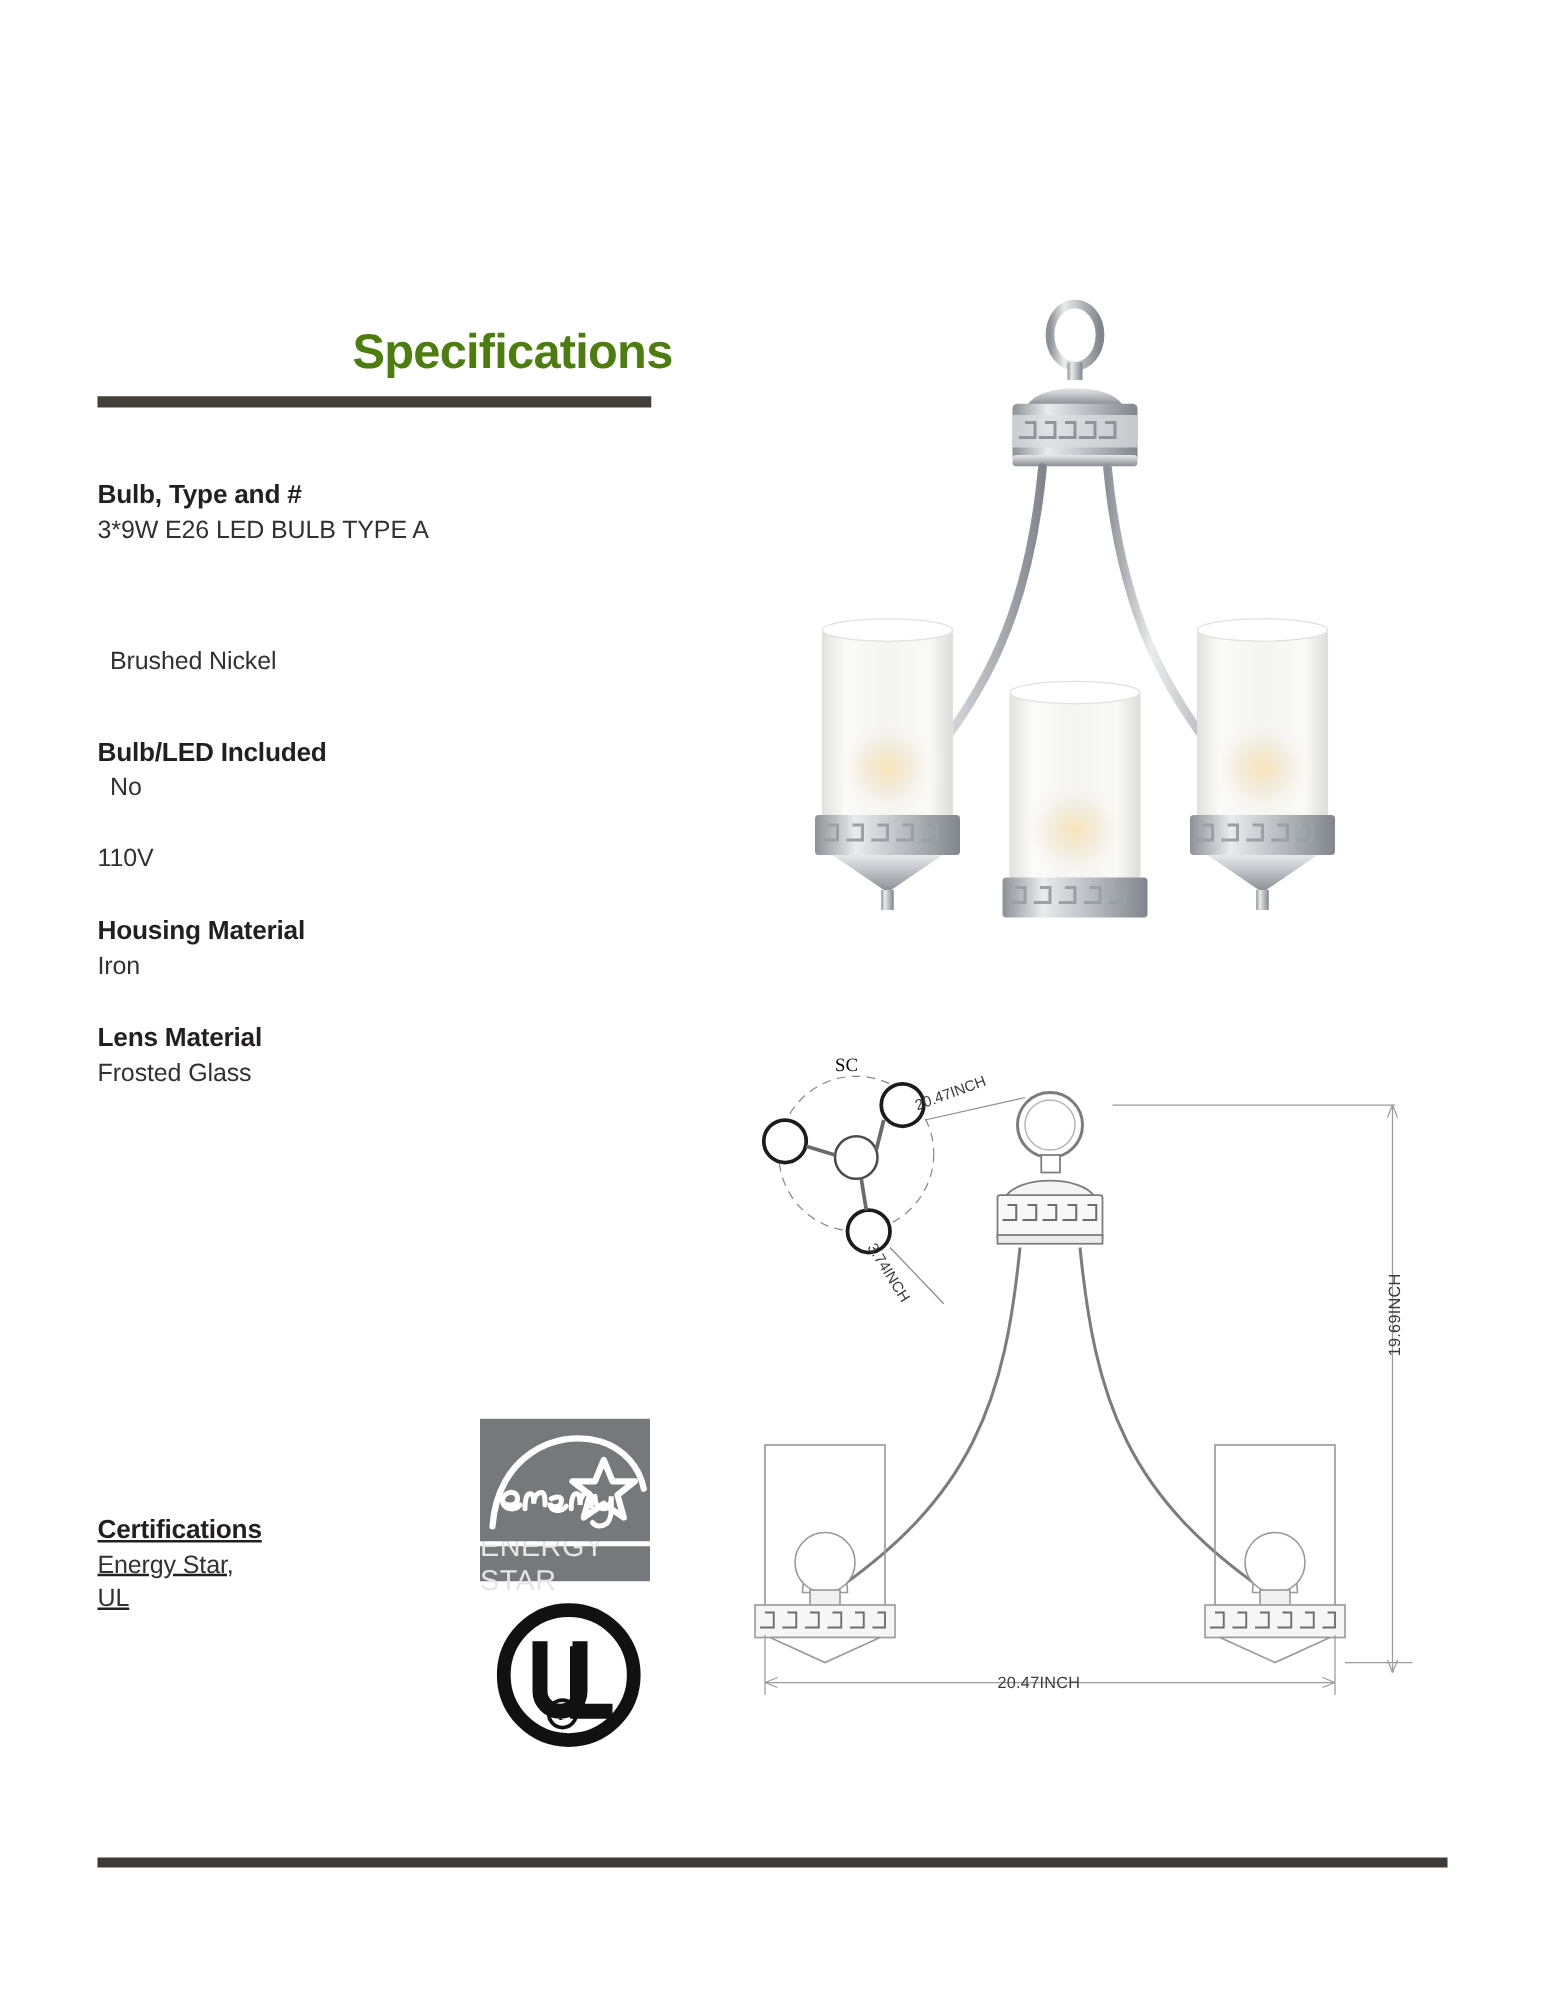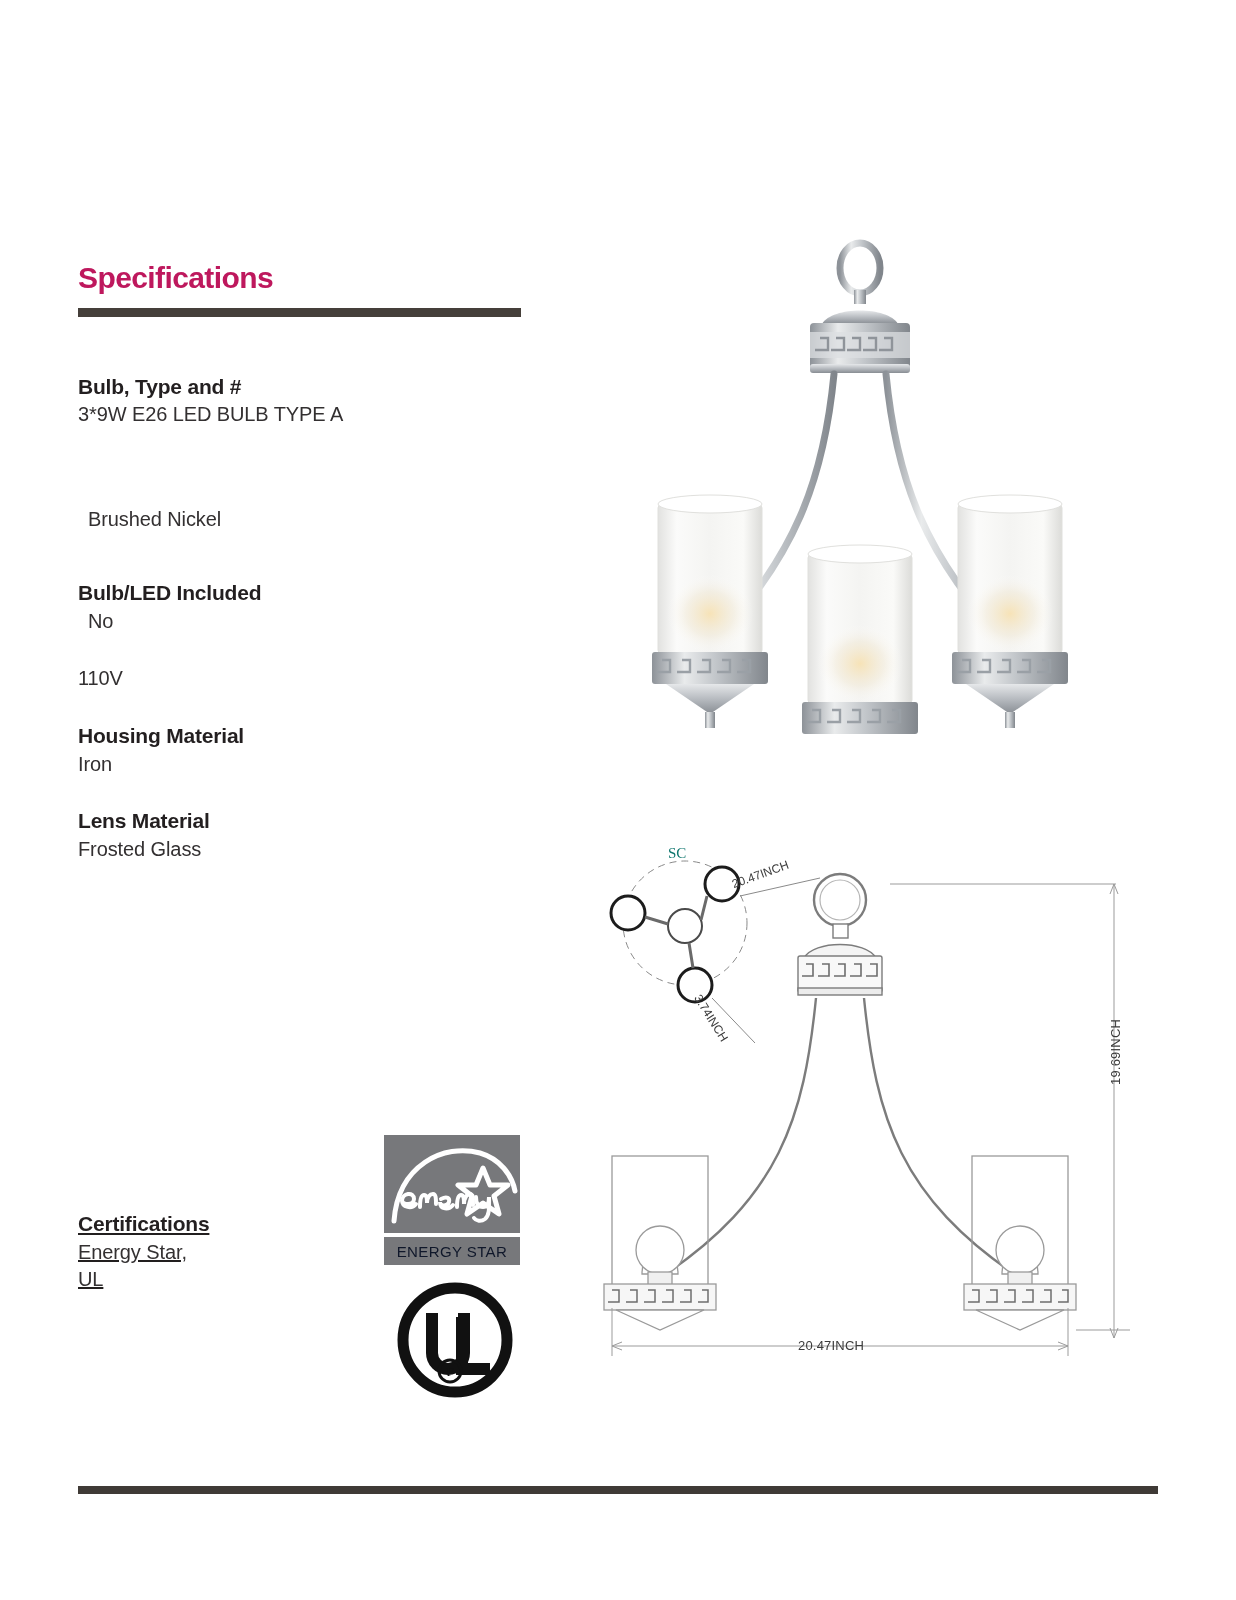--- a/index.html
+++ b/index.html
@@ -9,22 +9,22 @@
     font-family: "Liberation Sans", sans-serif;
     color: #221f1f;
     overflow: hidden;
   }
   .page { position: relative; width: 1236px; height: 1600px; }
 
   
   .spec-col { position: absolute; left: 78px; top: 262px; width: 460px; }
 
   .page-title {
-    font-size: 30px; font-weight: bold; letter-spacing: -0.6px;
-    color: #be185d; line-height: 1.05;
+    font-size: 39px; font-weight: bold; letter-spacing: -0.6px;
+    color: #4d7c0f; line-height: 1.05; text-align: right;
   }
   .title-rule {
     margin-top: 14px; width: 443px; height: 9px;
     background: #453f3a;
   }
 
   .spec-list { margin-top: 38px; }
   .spec-item { margin-bottom: 4px; }
   .spec-label {
     font-size: 21px; font-weight: bold; color: #231f20;
@@ -51,21 +51,21 @@
   .estar { width: 136px; }
   .estar-box {
     width: 136px; height: 98px; background: #77787b;
     position: relative; overflow: hidden;
   }
   .estar-band {
     margin-top: 4px; width: 136px; height: 28px; background: #77787b;
     display: flex; align-items: center; justify-content: center;
   }
   .estar-band span {
-    color: #0f172a; font-size: 15px; font-weight: normal;
+    color: #e5e5e5; font-size: 23px; font-weight: normal;
     letter-spacing: 0.4px; font-family: "Liberation Sans", sans-serif;
   }
 
   
   .ul-mark { margin-top: 16px; margin-left: 12px; width: 118px; height: 118px; }
 
   
   .photo { position: absolute; left: 596px; top: 228px; width: 560px; height: 540px; }
 
   
@@ -73,21 +73,21 @@
 
   .dim-label {
     position: absolute; font-size: 11.5px; color: #3b3b3b;
     font-family: "Liberation Sans", sans-serif; white-space: nowrap;
   }
   #dim-width-bottom { left: 798px; top: 1338px; font-size: 13px; letter-spacing: 0.2px; }
   #dim-height-right {
     left: 1108px; top: 1085px; transform: rotate(-90deg);
     transform-origin: left top; font-size: 13px; letter-spacing: 0.2px;
   }
-  #dim-sc { left: 668px; top: 845px; font-size: 15px; color: #0f766e;
+  #dim-sc { left: 668px; top: 845px; font-size: 15px; color: #000000;
             font-family: "Liberation Serif", serif; }
   #dim-2047-top { left: 730px; top: 878px; transform: rotate(-20deg);
                   transform-origin: left top; font-size: 12px; }
   #dim-374 { left: 703px; top: 992px; transform: rotate(58deg);
              transform-origin: left top; font-size: 12px; }
 
   
   .bottom-rule {
     position: absolute; left: 78px; top: 1486px;
     width: 1080px; height: 8px; background: #3f3a36;

